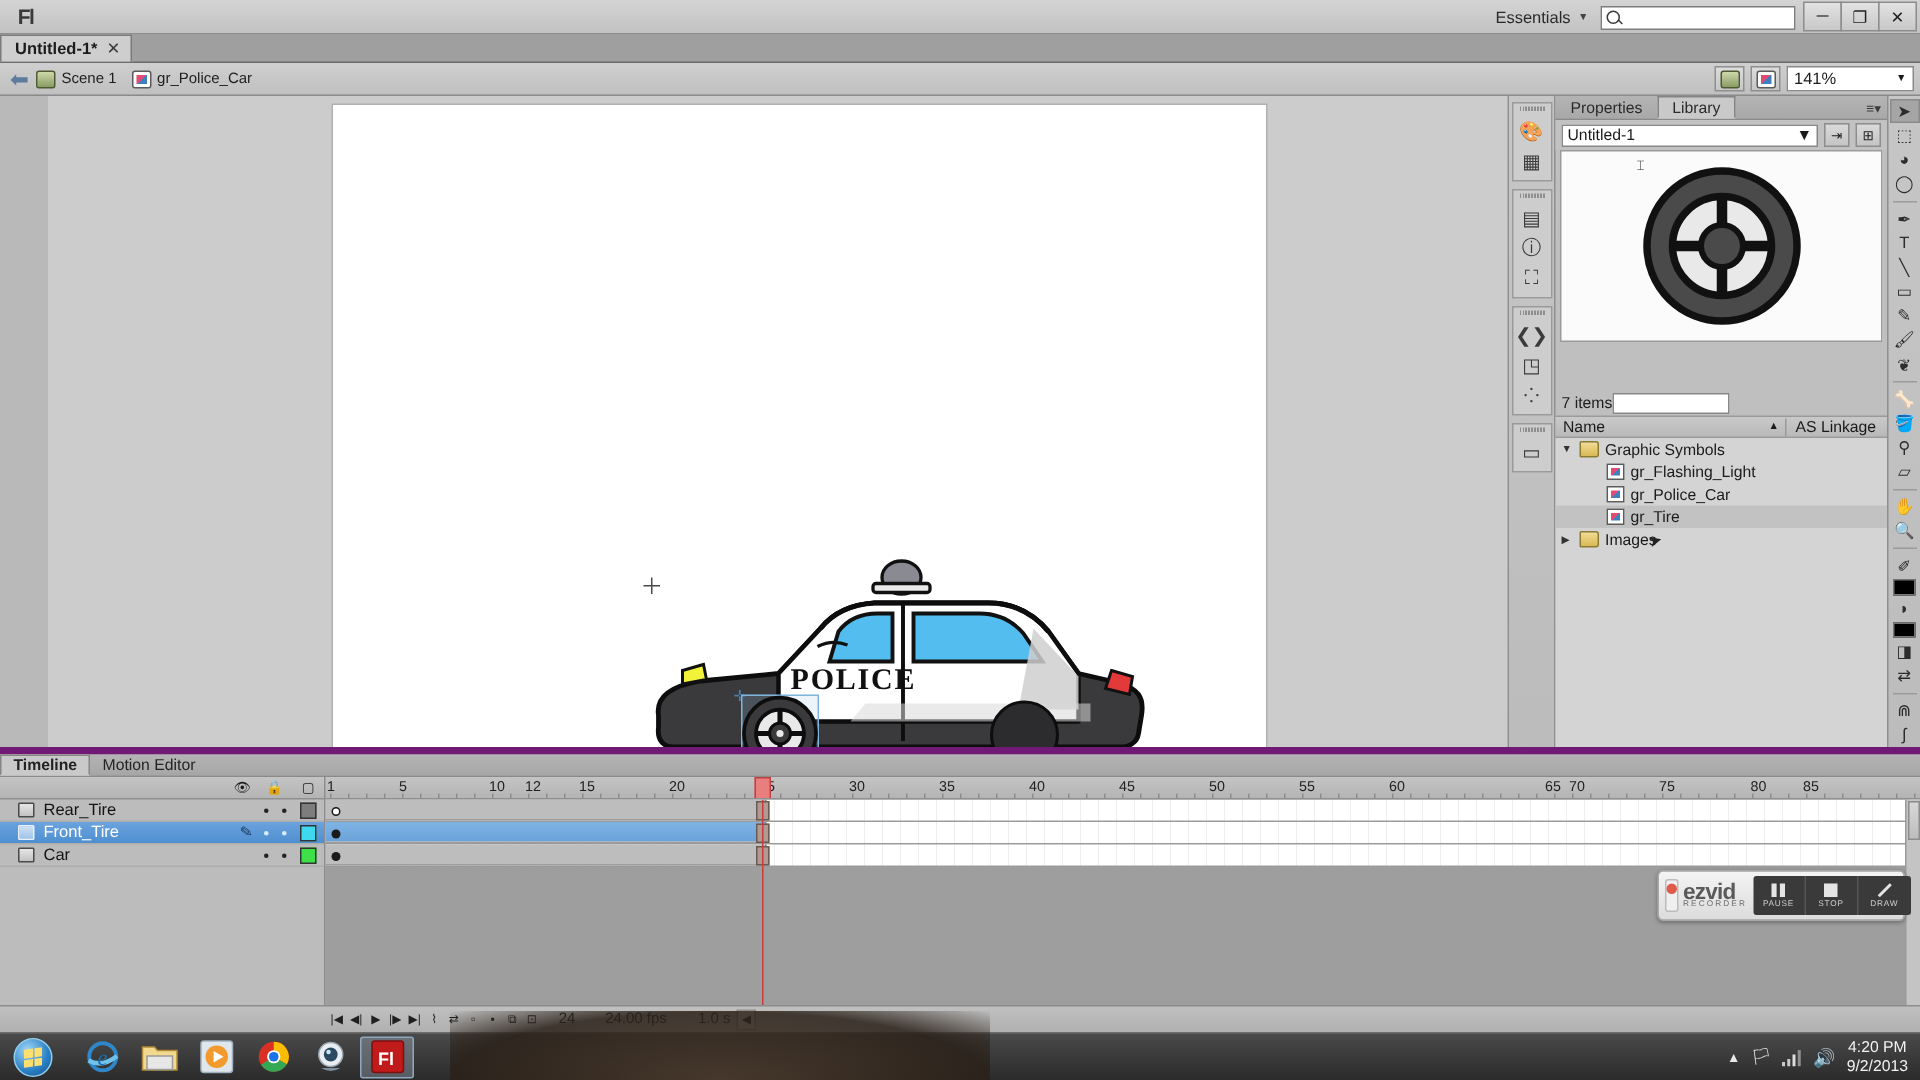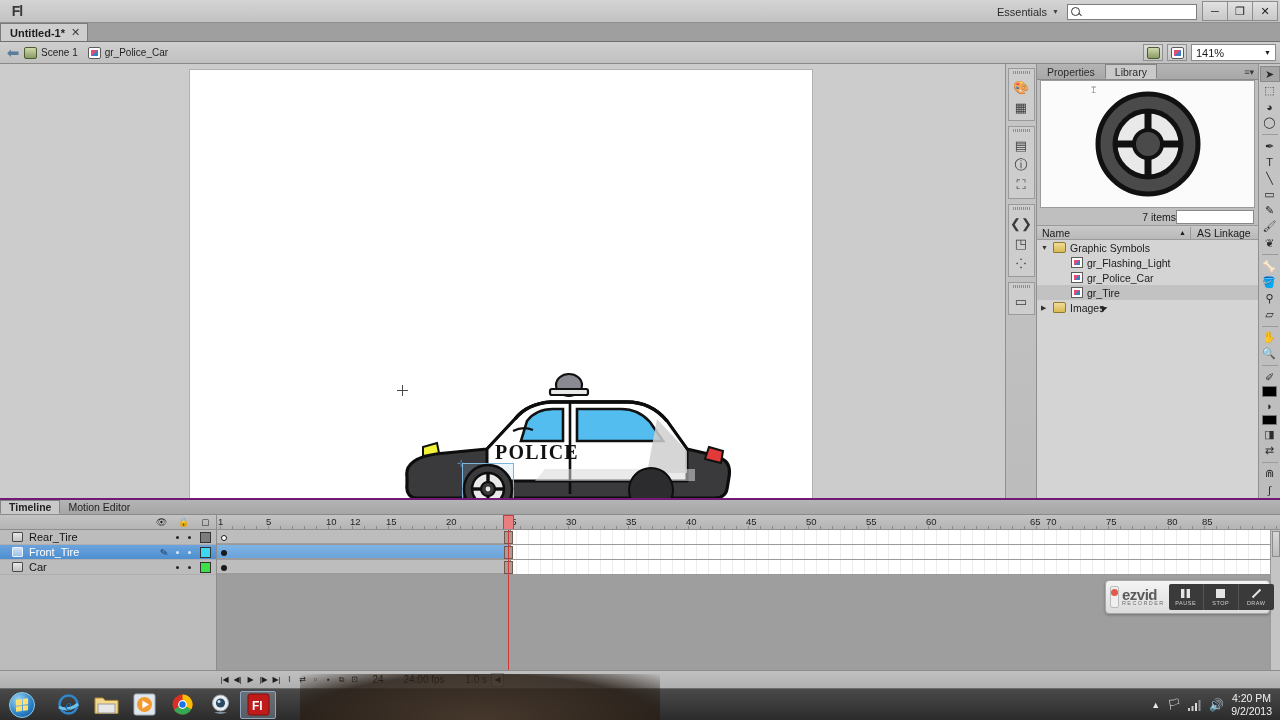--- a/index.html
+++ b/index.html
@@ -49,21 +49,21 @@
       linear-gradient(135deg,#e24b72 50%,#3d7fc1 50%); }
   .editbar-right { position:absolute; right:4px; display:flex; align-items:center; gap:4px; }
   .ebtn { width:20px; height:17px; background:linear-gradient(#dcdcdc,#c6c6c6); border:1px solid #8f8f8f;
           display:flex; align-items:center; justify-content:center; }
   .zoomsel { width:85px; height:17px; background:#fff; border:1px solid #8a8a8a; display:flex;
              align-items:center; padding:0 4px; justify-content:space-between; font-size:11px; }
   .zoomsel .caret { font-size:7px; }
 
   
   .middle { flex:1; display:flex; min-height:0; }
-  .stagewrap { flex:1; background:#a9a9a9; position:relative; overflow:hidden; }
+  .stagewrap { flex:1; background:#a9a9a9; position:relative; overflow:hidden;margin-left:32px; }
   .pasteboard { position:absolute; inset:0; background:#cccccc; }
   .stage { position:absolute; left:190px; top:6px; width:622px; height:455px; background:#fff;
            box-shadow:0 0 0 1px #b0b0b0; }
   .crosshair { position:absolute; left:397px; top:321px; width:11px; height:11px; }
   .crosshair:before, .crosshair:after { content:""; position:absolute; background:#4a4a4a; }
   .crosshair:before { left:5px; top:0; width:1px; height:11px; }
   .crosshair:after { top:5px; left:0; height:1px; width:11px; }
   .car { position:absolute; left:395px; top:305px; width:345px; height:155px; }
   .selbox { position:absolute; left:462px; top:399px; width:52px; height:52px;
             border:1px solid #7fb4dd; background:rgba(150,200,235,.18); }
@@ -89,21 +89,21 @@
   .ptab.active { background:#c9c9c9; border-color:#848484; border-bottom-color:#c9c9c9; font-weight:normal; }
   .pmenu { position:absolute; right:4px; top:3px; font-size:9px; color:#3a3a3a; }
   .libhead { height:20px; display:flex; align-items:center; gap:4px; padding:0 4px; background:#c2c2c2; }
   .libsel { flex:1; height:15px; background:#fff; border:1px solid #888; display:flex; align-items:center;
             justify-content:space-between; padding:0 3px; font-size:10.5px; }
   .libbtn { width:17px; height:16px; border:1px solid #8d8d8d; background:linear-gradient(#dadada,#c4c4c4);
             display:flex; align-items:center; justify-content:center; font-size:9px; }
   .preview { height:128px; background:#fbfbfb; border:1px solid #9b9b9b; margin:0 3px;
              display:flex; align-items:center; justify-content:center; position:relative; }
   .tinycursor { position:absolute; left:50px; top:4px; font-size:9px; color:#333; }
-  .itemsbar { height:17px; display:flex; align-items:center; justify-content:flex-end; padding:2px 4px 1px; }
+  .itemsbar { height:17px; display:flex; align-items:center; justify-content:flex-start; padding:2px 4px 1px;margin-top:32px; }
   .itemsbar .cnt { font-size:10.5px; color:#202020; }
   .libsearch { width:78px; height:14px; background:#fff; border:1px solid #888;
                display:flex; align-items:center; padding:0 3px; }
   .colhead { height:15px; background:linear-gradient(#c9c9c9,#b9b9b9); border-top:1px solid #9a9a9a;
              border-bottom:1px solid #9a9a9a; display:flex; align-items:center; font-size:10.5px; }
   .colhead .name { flex:1; padding-left:5px; }
   .colhead .sortarrow { font-size:7px; padding-right:4px; }
   .colhead .aslink { width:68px; padding-left:6px; border-left:1px solid #9a9a9a; }
   .libitems { flex:1; background:#d4d4d4; overflow:hidden; }
   .libitem { height:15px; display:flex; align-items:center; gap:4px; font-size:10.5px; color:#1b1b1b; padding-left:4px; }
@@ -118,21 +118,21 @@
   
   .toolspanel { width:22px; background:linear-gradient(#c6c6c6,#bcbcbc); border-left:1px solid #8f8f8f;
                 display:flex; flex-direction:column; align-items:center; padding-top:2px; }
   .tool { width:20px; height:19px; display:flex; align-items:center; justify-content:center;
           font-size:11px; color:#2c2c2c; }
   .tool.active { background:#a5a5a5; border:1px solid #8a8a8a; }
   .tooldiv { width:16px; height:1px; background:#9b9b9b; margin:3px 0; }
   .swatch { width:15px; height:12px; background:#000; border:1px solid #757575; margin:1px 0; }
 
   
-  .timeline { height:190px; background:#b5b5b5; border-top:2px solid #701a75; display:flex; flex-direction:column; }
+  .timeline { height:190px; background:#b5b5b5; border-top:5px solid #701a75; display:flex; flex-direction:column; }
   .tltabs { height:15px; background:linear-gradient(#b4b4b4,#a6a6a6); display:flex; align-items:flex-end;
             border-bottom:1px solid #8a8a8a; }
   .tltab { height:14px; padding:0 8px; font-size:10.5px; display:flex; align-items:center; color:#232323; }
   .tltab.active { background:#c9c9c9; border:1px solid #858585; border-bottom-color:#c9c9c9; font-weight:bold; }
   .tlbody { flex:1; display:flex; min-height:0; }
   .layercol { width:217px; background:#bcbcbc; border-right:1px solid #8c8c8c; display:flex; flex-direction:column; }
   .layerhdr { height:15px; display:flex; align-items:center; justify-content:flex-end; padding-right:5px;
               gap:11px; background:linear-gradient(#c4c4c4,#b4b4b4); border-bottom:1px solid #8f8f8f; }
   .layerhdr .hi { width:11px; height:11px; display:flex; align-items:center; justify-content:center; font-size:9px; }
   .layerrow { height:15px; display:flex; align-items:center; padding-left:12px; position:relative;
@@ -342,20 +342,28 @@
       </div>
     </div>
 
     <div class="rightpanels">
       <div class="ptabs">
         <div class="ptab">Properties</div>
         <div class="ptab active">Library</div>
         <span class="pmenu">≡▾</span>
       </div>
 
+      <div class="libhead">
+        <div class="libsel">
+          <span>Untitled-1</span>
+          <span class="caret">▼</span>
+        </div>
+        <div class="libbtn">⇥</div>
+        <div class="libbtn">⊞</div>
+      </div>
 
       <div class="preview">
         <span class="tinycursor">⌶</span>
         <svg width="108" height="108" viewBox="0 0 108 108">
           <circle cx="54" cy="54" r="50" fill="#4a4a4a" stroke="#111" stroke-width="5"></circle>
           <circle cx="54" cy="54" r="33" fill="#e9e9e9" stroke="#111" stroke-width="5"></circle>
           <g stroke="#111" stroke-width="7">
             <line x1="54" y1="21" x2="54" y2="87"></line>
             <line x1="21" y1="54" x2="87" y2="54"></line>
           </g>

